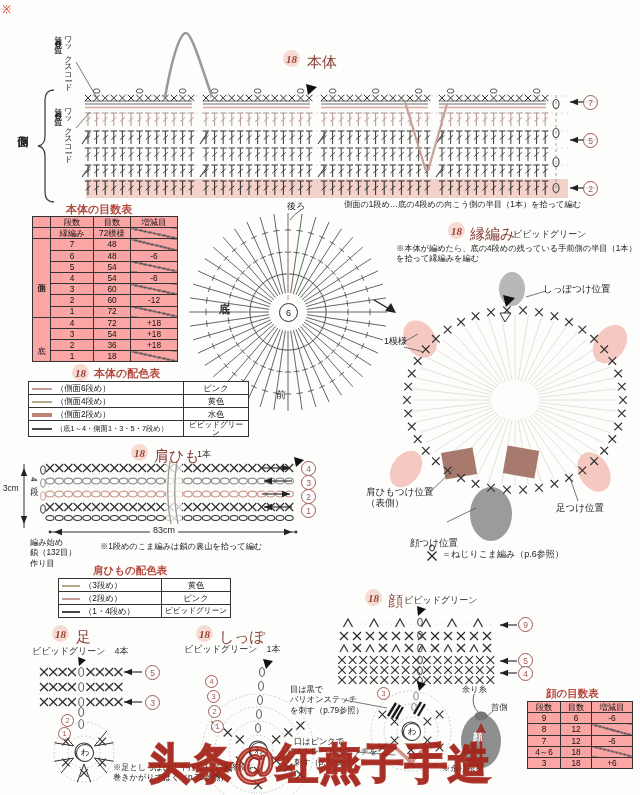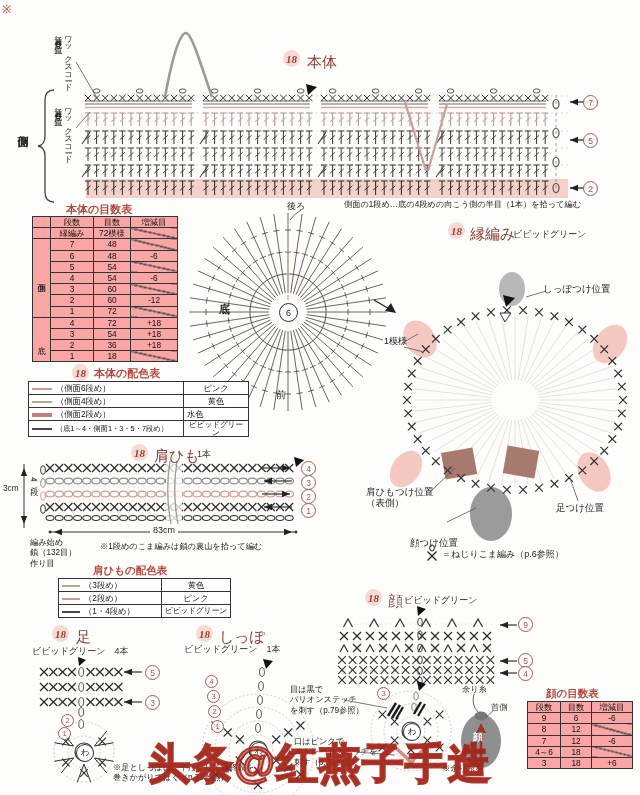--- a/index.html
+++ b/index.html
@@ -1951,20 +1951,21 @@
   </tbody>
     </table>
 
   <div class="abs" style="left:219px;top:302px;font-size:11px;font-weight:bold;color:#222">底</div>
   <div class="abs" style="left:276px;top:388px;font-size:10px;color:#222">前</div>
   <div class="ring" style="left:279px;top:303px;width:17px;height:17px;font-size:9px">6</div>
 
   <div class="badge" style="left:448px;top:222px">18</div>
   <div class="abs stitle" style="left:470px;top:225px">縁編み</div>
   <div class="abs sub" style="left:513px;top:228px">ビビッドグリーン</div>
+  <div class="abs t8" style="left:396px;top:244px;width:242px">※本体が編めたら、底の4段めの残っている手前側の半目（1本）を拾って縁編みを編む</div>
   <div class="abs t" style="left:543px;top:283px;font-size:9.5px">しっぽつけ位置</div>
   <div class="abs t" style="left:384px;top:336px">1模様</div>
   <div class="abs t pre" style="left:366px;top:486px;font-size:9.5px">肩ひもつけ位置
 （表側）</div>
   <div class="abs t" style="left:410px;top:537px;font-size:9.5px">顔つけ位置</div>
   <div class="abs t" style="left:556px;top:502px;font-size:9.5px">足つけ位置</div>
   <div class="abs t" style="left:442px;top:549px">＝ねじりこま編み（p.6参照）</div>
 
   <div class="badge" style="left:72px;top:364px">18</div>
   <div class="abs red" style="left:94px;top:366px">本体の配色表</div>
@@ -1973,21 +1974,21 @@
         <tr>
       <td style="width:148px"><span class="sw" style="width:20px;height:2px;background:#c59b93"></span><span>（側面6段め）</span></td>
       <td style="width:58px;text-align:center">ピンク</td>
         </tr>
     <tr>
       <td><span class="sw" style="width:20px;height:2px;background:#b3a98c"></span><span>（側面4段め）</span></td>
       <td style="text-align:center">黄色</td>
         </tr>
     <tr>
       <td><span class="sw" style="width:20px;height:4px;background:#bd8276"></span><span>（側面2段め）</span></td>
-      <td style="text-align:left">水色</td>
+      <td style="text-align:center">水色</td>
         </tr>
     <tr>
       <td style="font-size:7.3px"><span class="sw" style="width:20px;height:2px;background:#4a4a4a"></span><span>（底1～4・側面1・3・5・7段め）</span></td>
       <td style="text-align:center;font-size:7.6px">ビビッドグリーン</td>
         </tr>
   </tbody>
     </table>
 
   <div class="badge" style="left:131px;top:444px">18</div>
   <div class="abs stitle" style="left:154px;top:447px">肩ひも</div>

